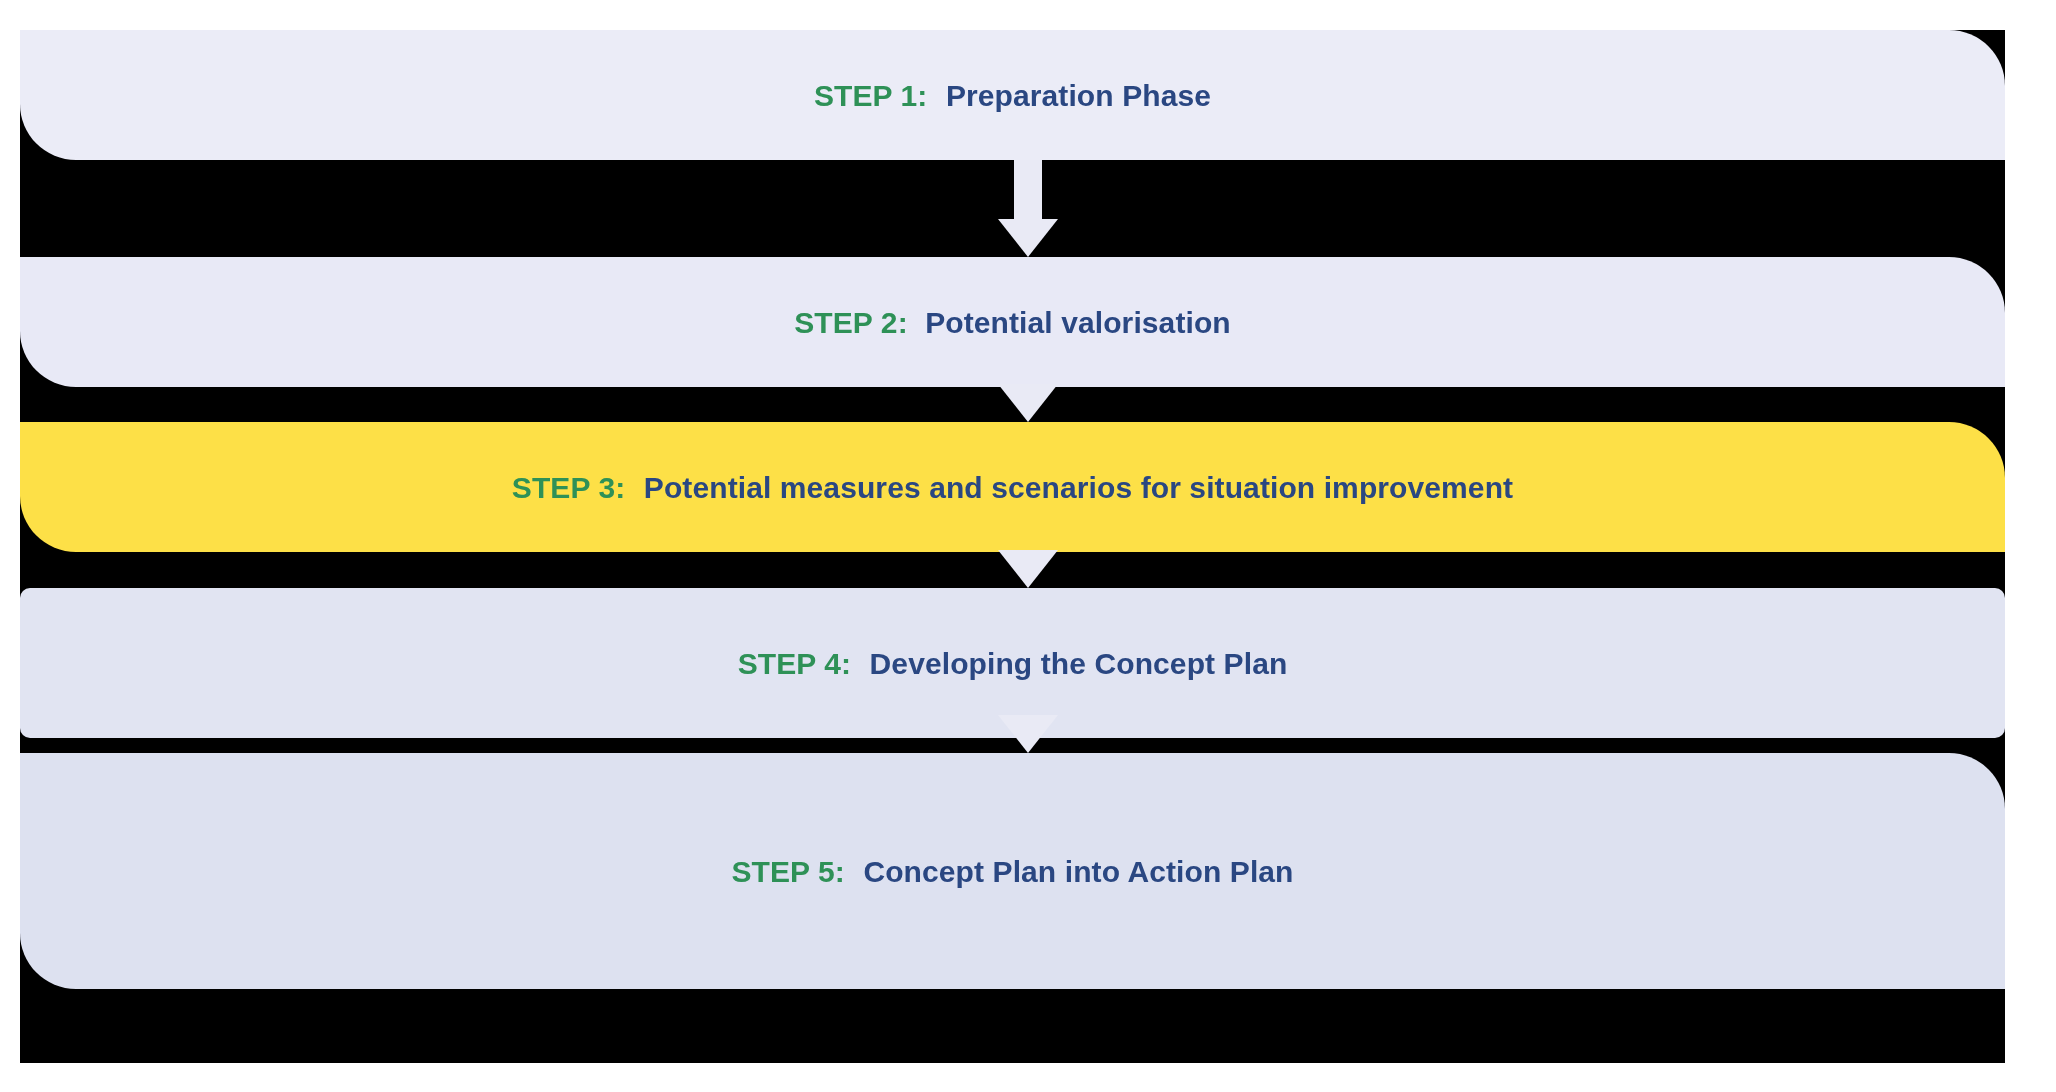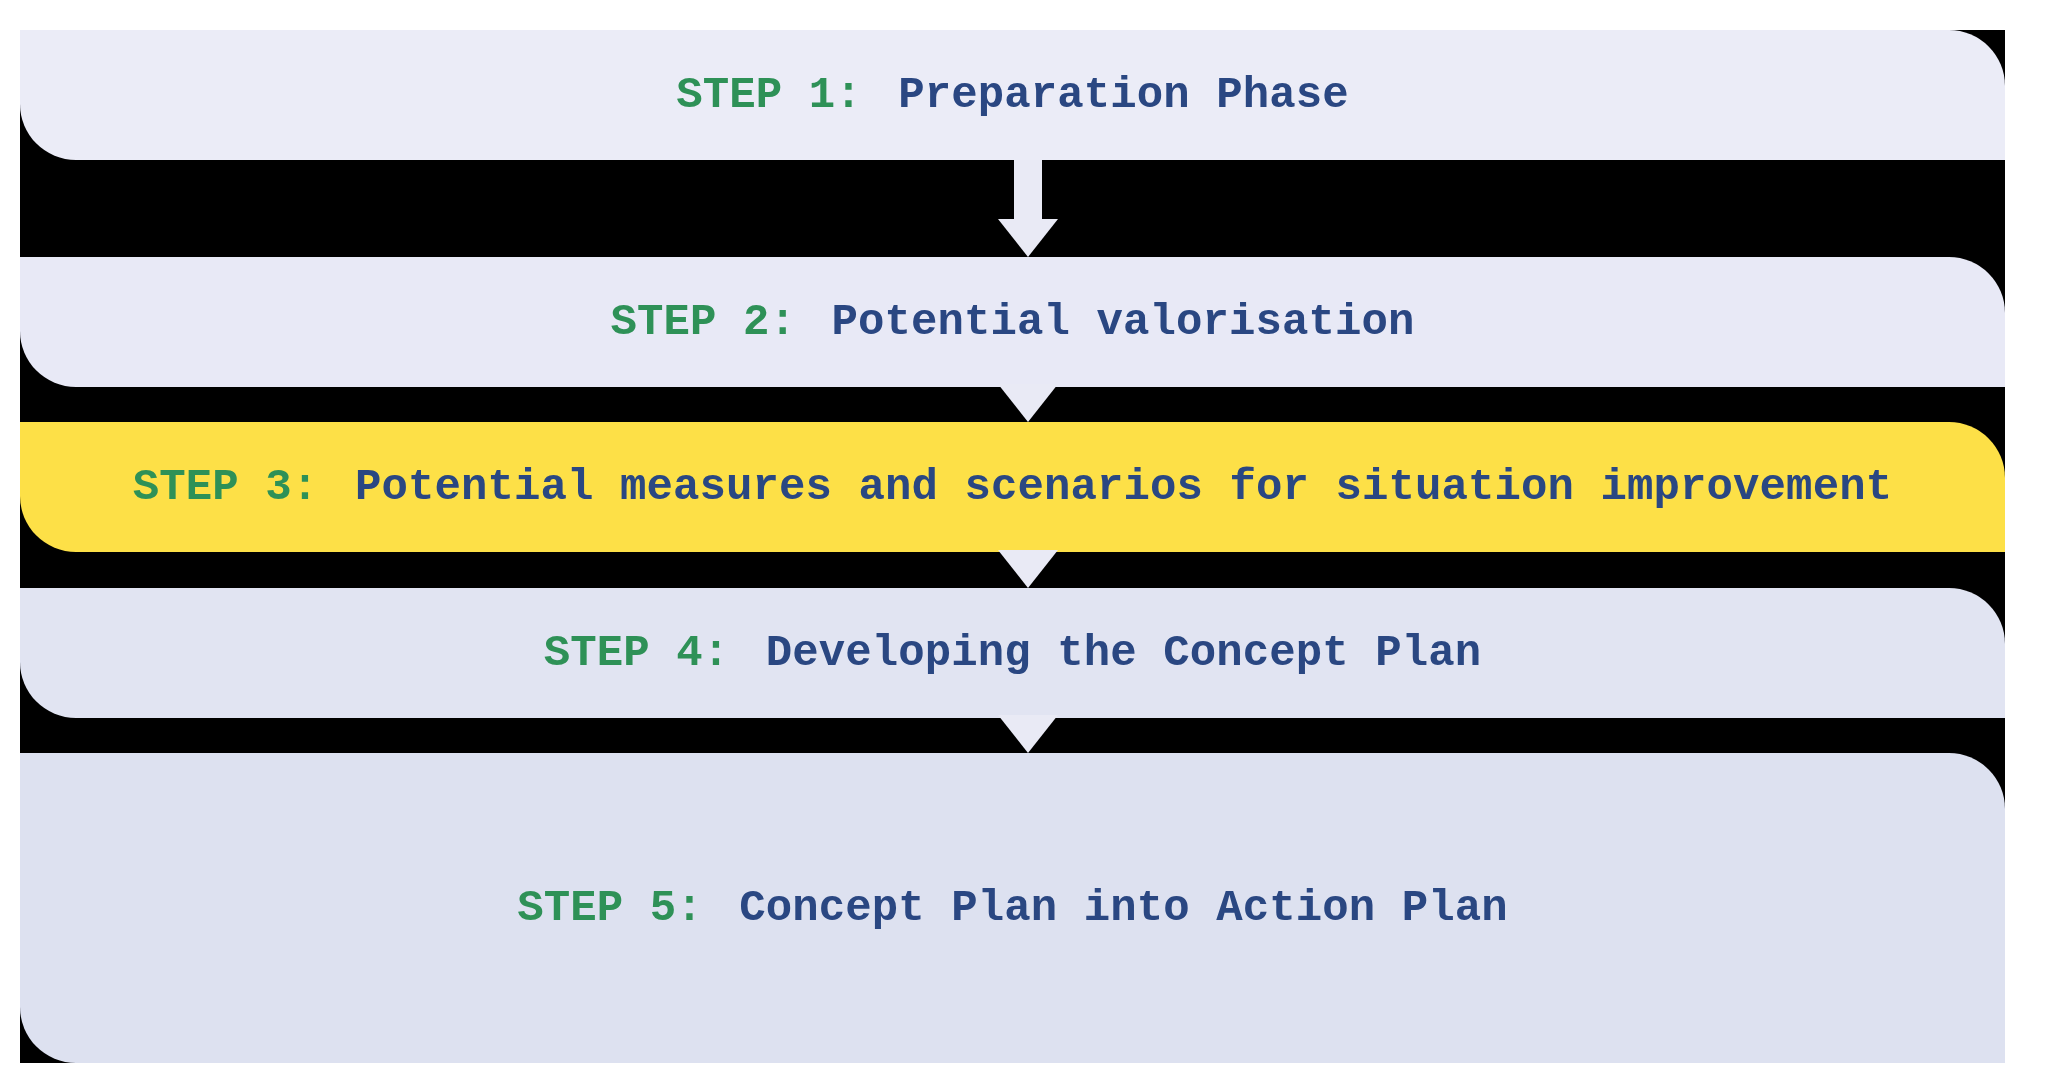--- a/index.html
+++ b/index.html
@@ -33,23 +33,23 @@
     width: 1985px;
     height: 130px;
     border-radius: 0 56px 0 56px; 
     display: flex;
     align-items: center;
     justify-content: center;
     box-sizing: border-box;
     padding: 0 24px;
   }
   .step-label {
-    font-family: Liberation Mono, monospace;
+    font-family: Liberation Sans, sans-serif;
     font-weight: bold;
-    font-size: 44px;
+    font-size: 30px;
     letter-spacing: 0.1px;
     white-space: nowrap;
     line-height: 1.1;
   }
   .step-num {
     color: #2e9157;
   }
   .step-title {
     color: #2a4782;
   }
@@ -115,32 +115,32 @@
       <span class="step-num" style="margin-right: 10px;">STEP 3:</span>
       <span class="step-title">Potential measures and scenarios for situation improvement</span>
     </div>
   </div>
 
   <div class="connector" id="conn-3" style="top: 552px; height: 36px;">
     <span class="shaft" style="background: rgb(233, 234, 245);"></span>
     <span class="head" style="top: -2px; border-top-color: rgb(233, 234, 245);"></span>
   </div>
 
-  <div class="step-box" id="box-4" style="top: 588px; background: rgb(225, 228, 242); height: 130px;">
+  <div class="step-box" id="box-4" style="top: 588px; background: rgb(225, 228, 242); height: 150px; border-radius: 10px;">
     <div class="step-label">
       <span class="step-num" style="margin-right: 10px;">STEP 4:</span>
       <span class="step-title">Developing the Concept Plan</span>
     </div>
   </div>
 
   <div class="connector" id="conn-4" style="top: 718px; height: 35px;">
     <span class="shaft" style="background: rgb(233, 234, 245);"></span>
     <span class="head" style="top: -3px; border-top-color: rgb(233, 234, 245);"></span>
   </div>
 
-  <div class="step-box" id="box-5" style="top: 753px; background: rgb(221, 225, 240); height: 310px;">
+  <div class="step-box" id="box-5" style="top: 753px; background: rgb(221, 225, 240); height: 236px;">
     <div class="step-label">
       <span class="step-num" style="margin-right: 10px;">STEP 5:</span>
       <span class="step-title">Concept Plan into Action Plan</span>
     </div>
   </div>
 
 </div>
 
 </body></html>

